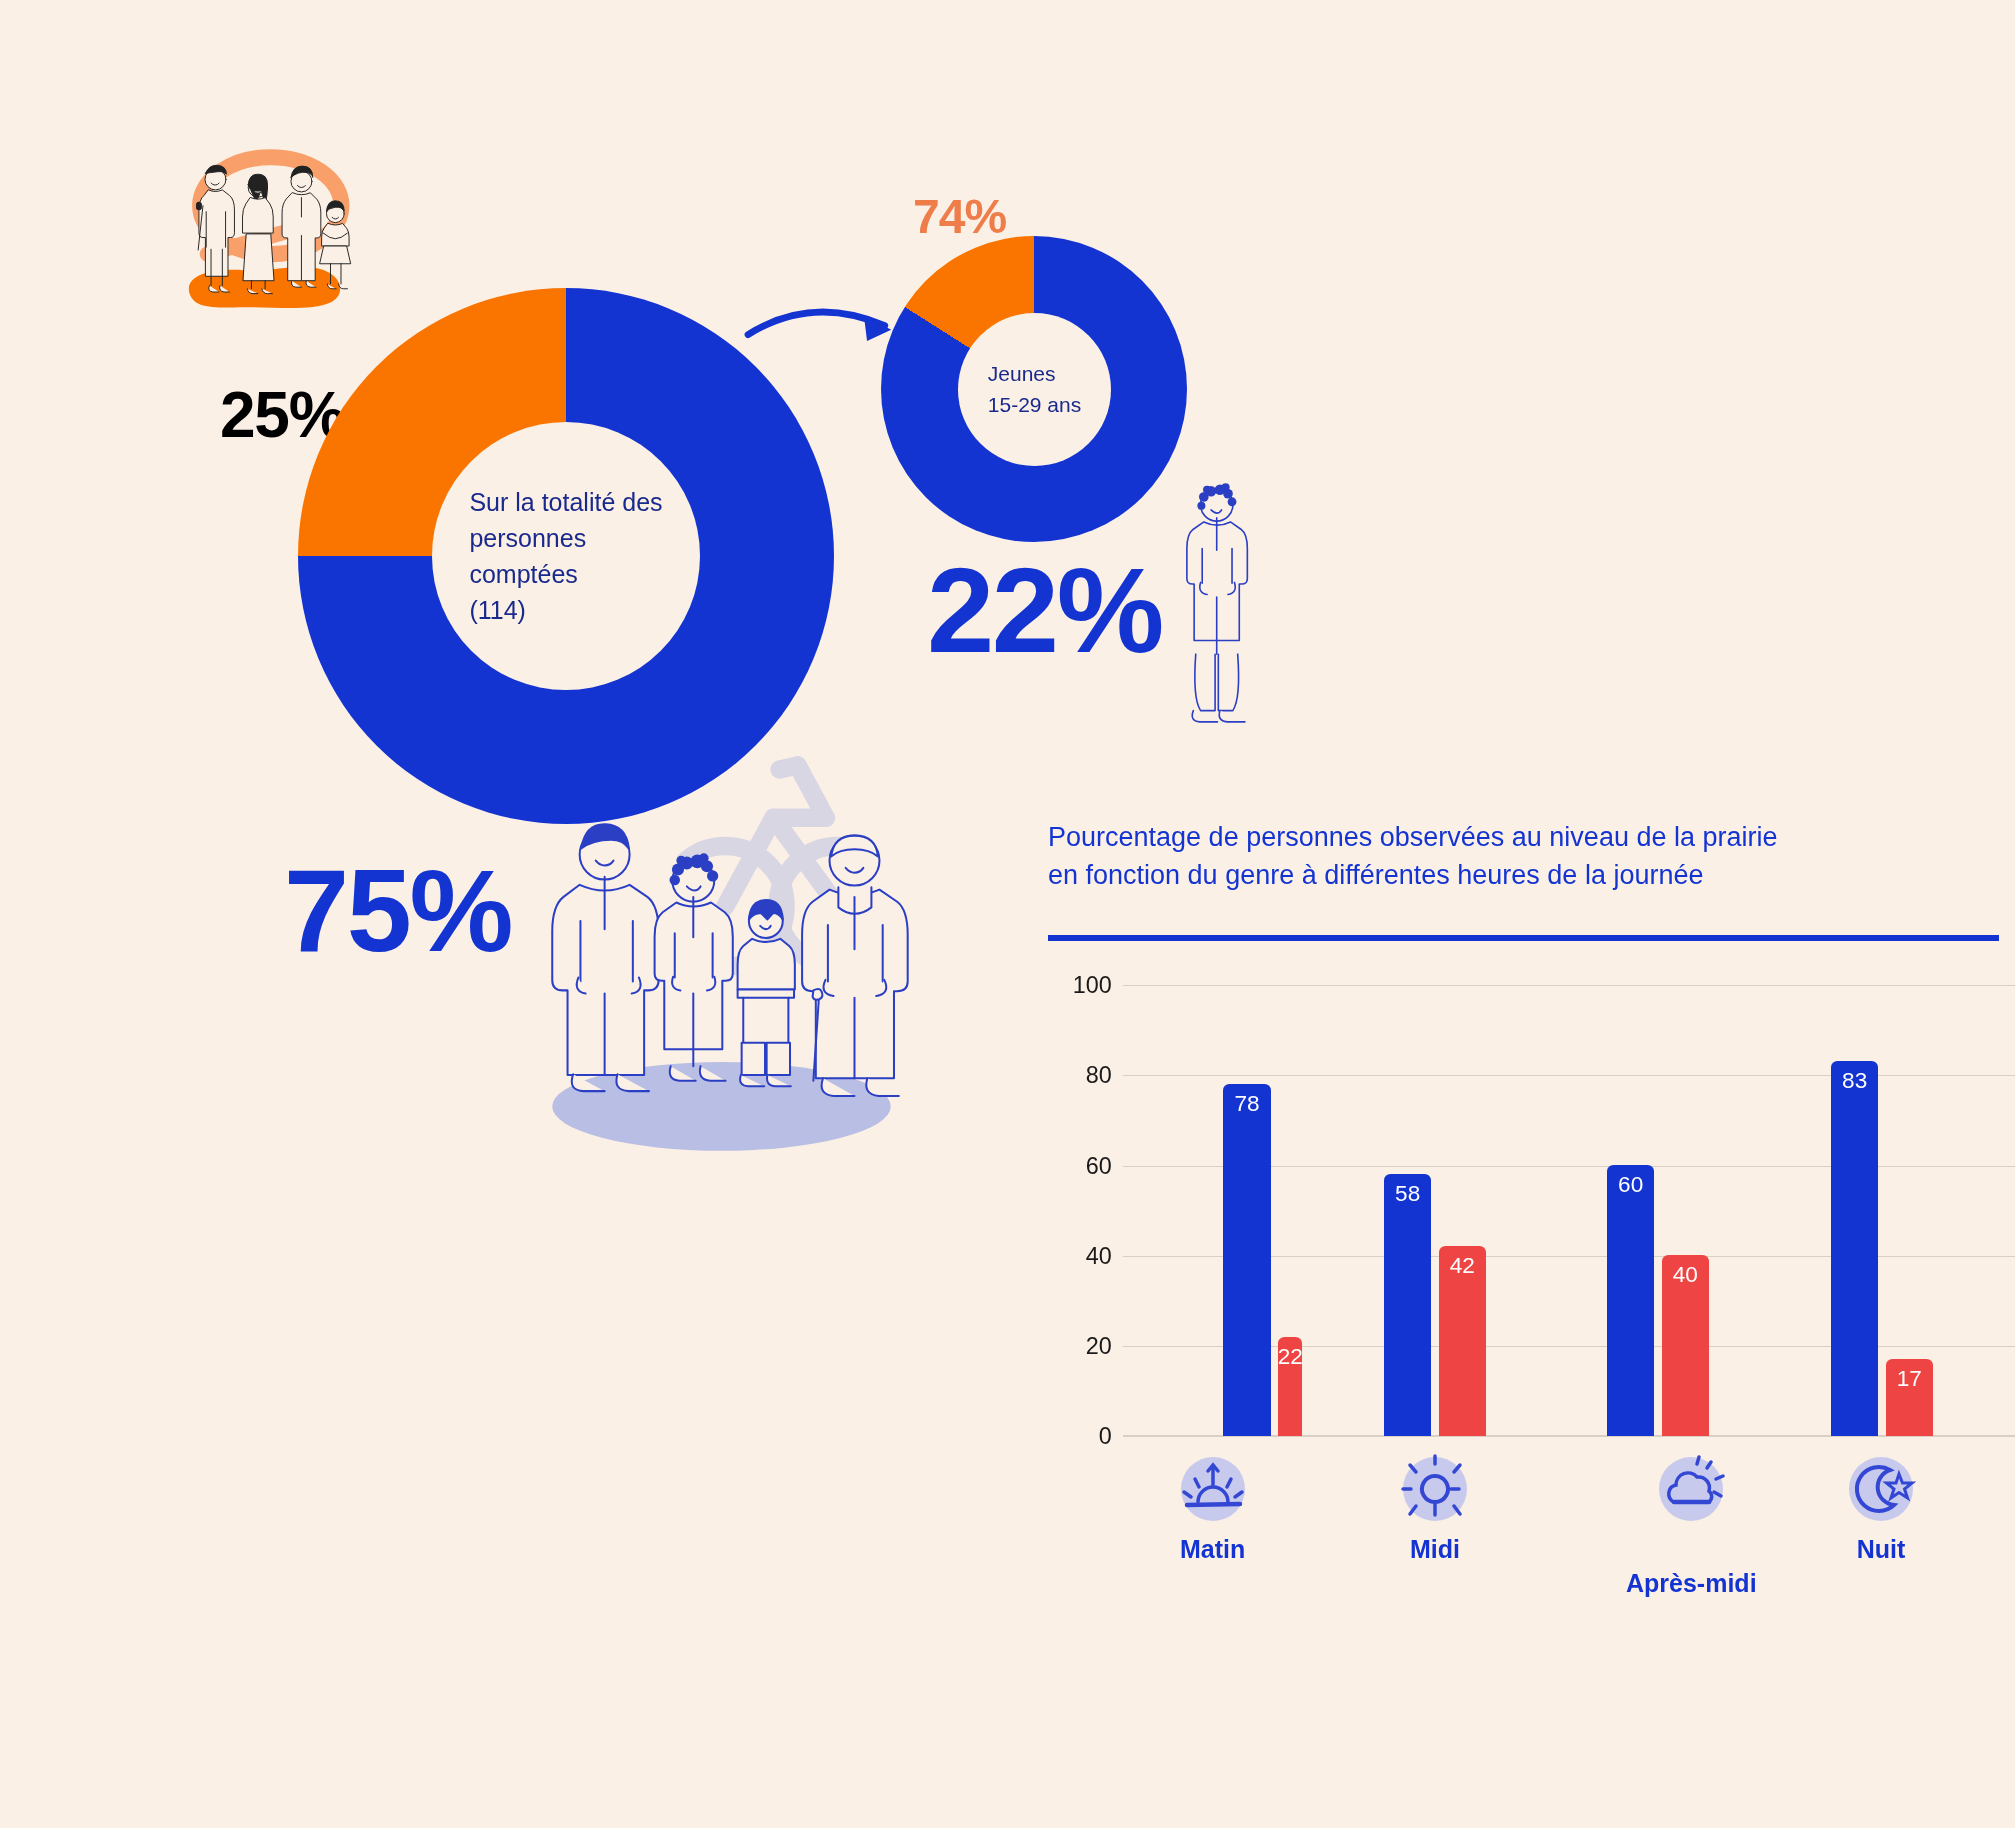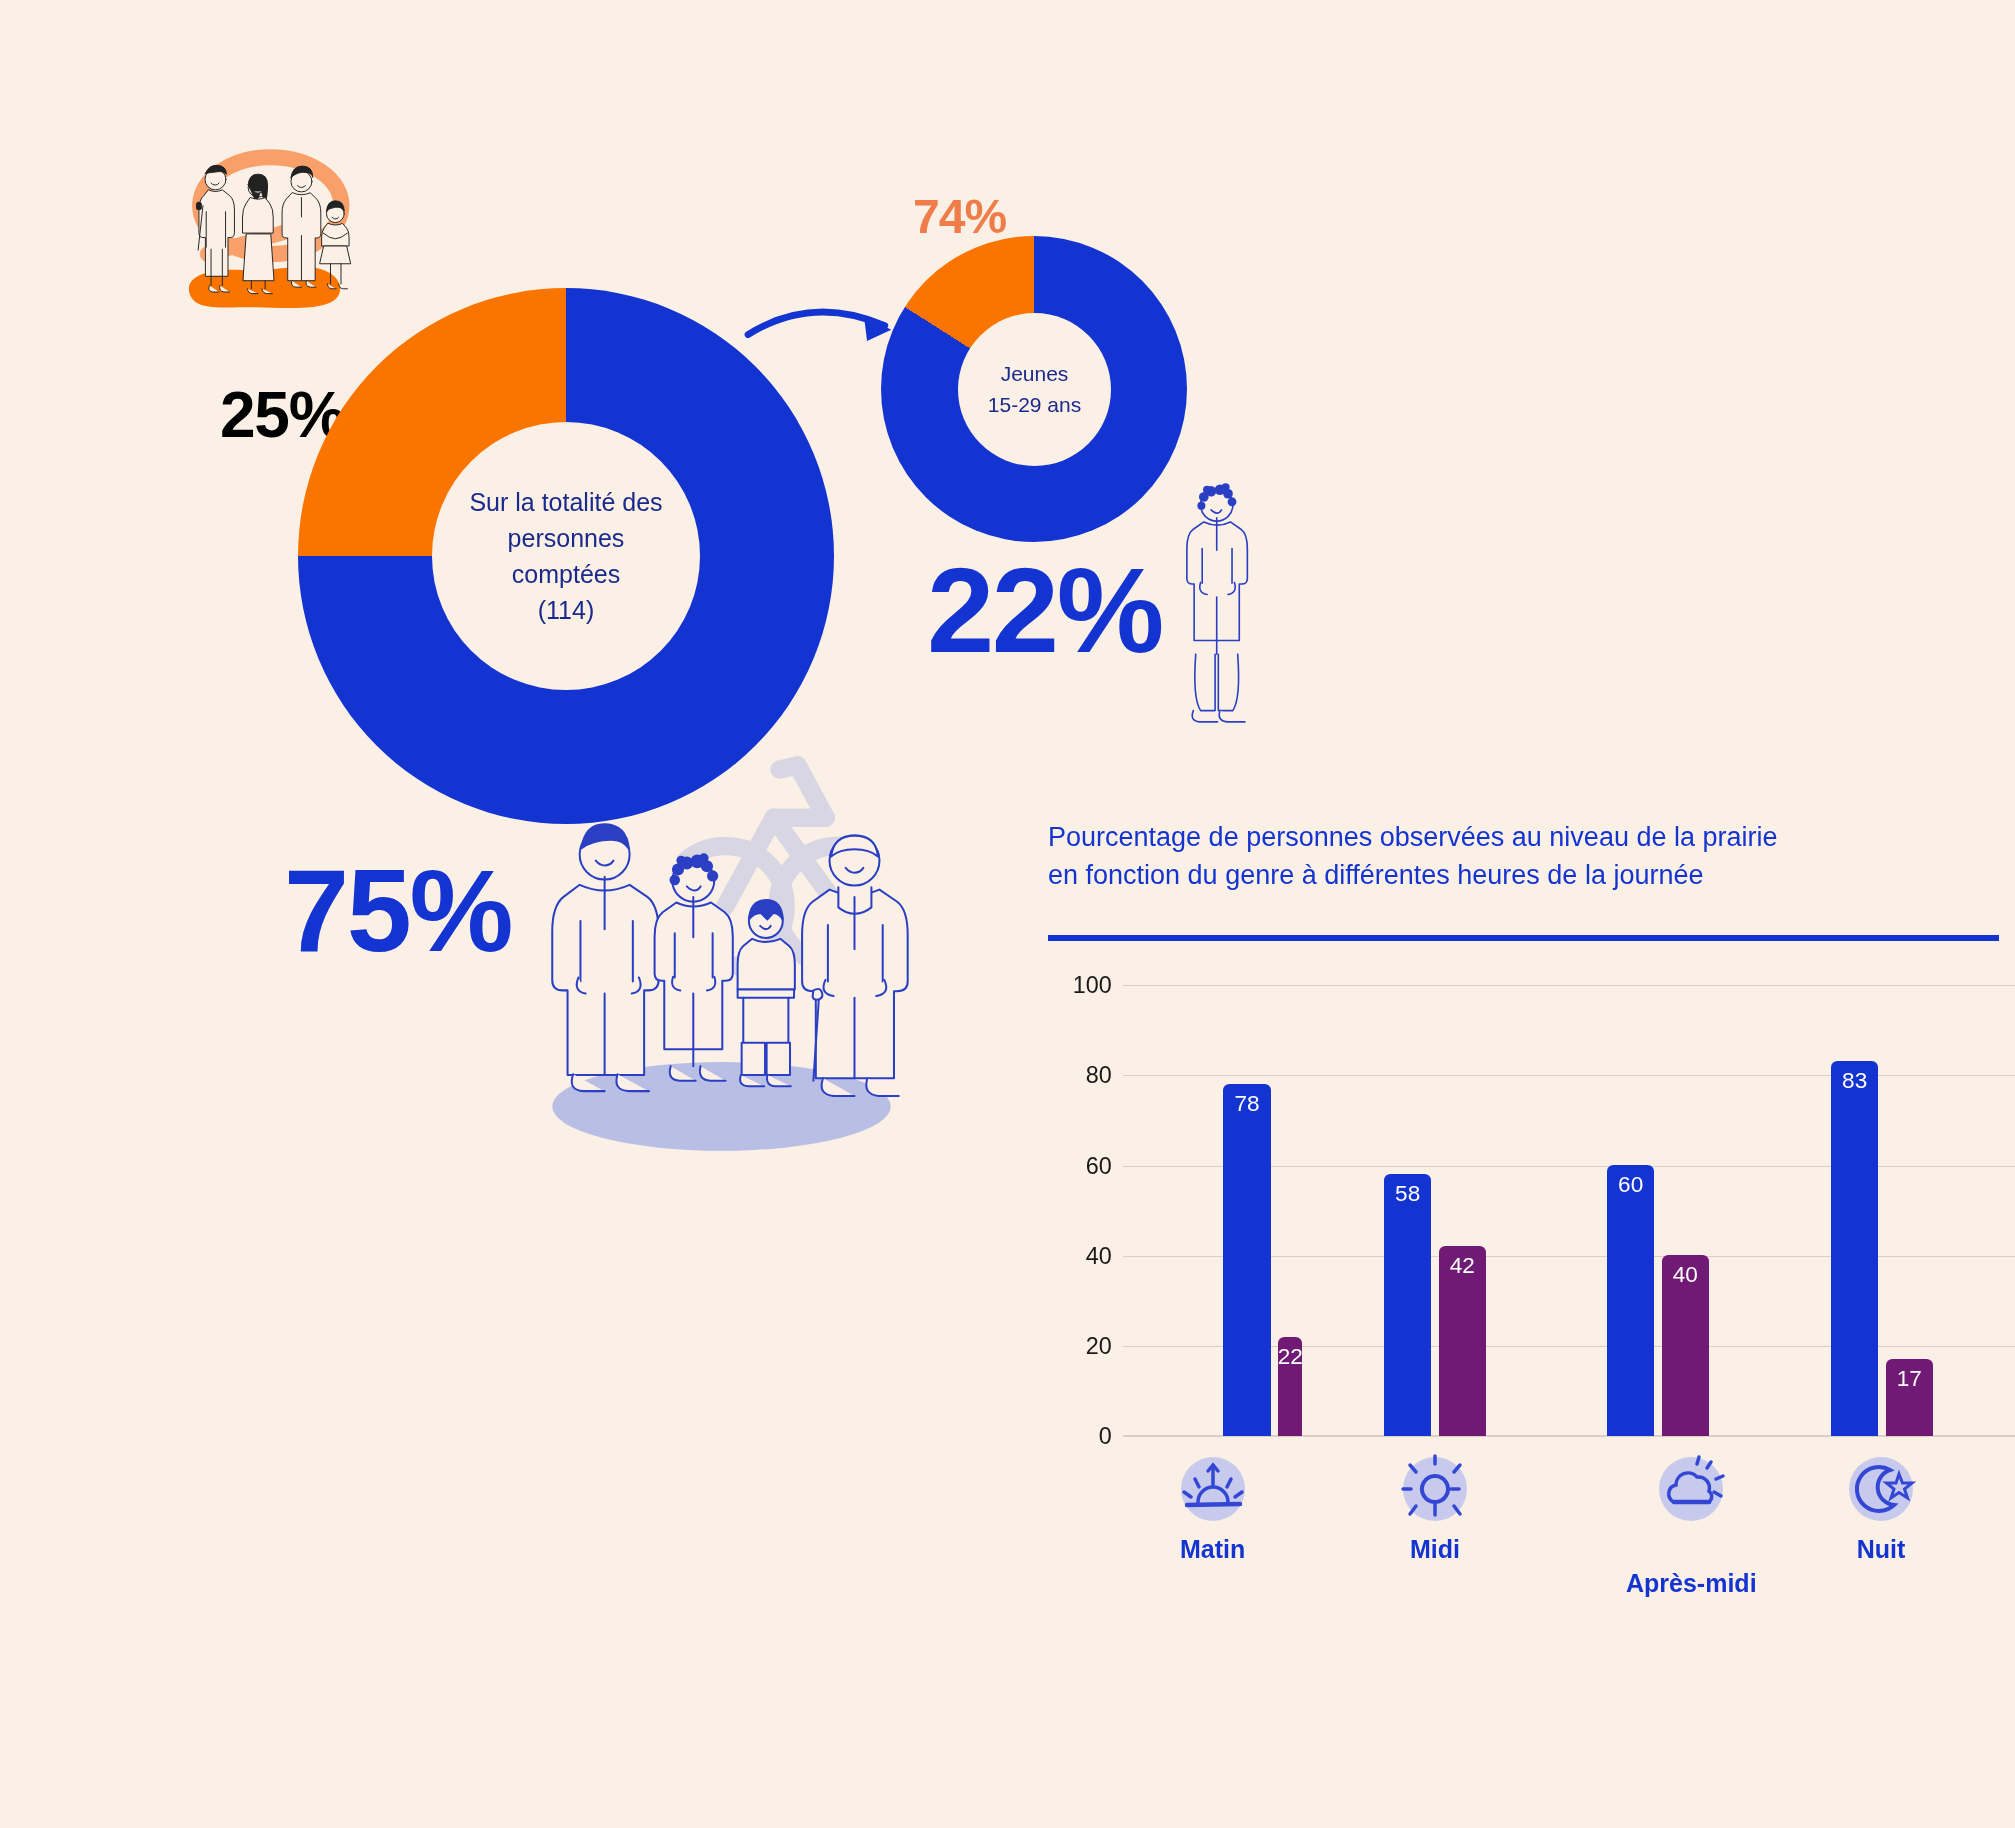--- a/index.html
+++ b/index.html
@@ -26,21 +26,21 @@
   #pct-75{left:284px;top:852px;font-size:117px;color:#1434D2;}
   #pct-84{left:927px;top:550px;font-size:121px;color:#1434D2;}
   #pct-16{left:913px;top:193px;font-size:48px;color:#EE7D4A;}
 
   
   .donut{position:absolute;border-radius:50%;}
   .donut .hole{
     position:absolute;border-radius:50%;
     background:#FBF0E6;
     display:flex;align-items:center;justify-content:center;
-    text-align:center;
+    text-align:left;
   }
   .donut .hole span{
     color:#1A2A8C;
     font-weight:400;
     line-height:1.45;
   }
 
   #donut-main{left:298px;top:288px;width:536px;height:536px;
     background:conic-gradient(from 0deg,#1434D2 0deg 0deg, #1434D2 0deg 0deg);}
   #donut-main .hole{left:134px;top:134px;width:268px;height:268px;}
@@ -81,21 +81,21 @@
   }
   .axis-base{position:absolute;left:0;bottom:0;width:100%;height:1.2px;background:#D9CFC6;}
 
   .group{position:absolute;bottom:0;height:100%;display:flex;align-items:flex-end;}
   .bar{
     position:relative;
     border-radius:6.4px 6.4px 0 0;
     display:flex;justify-content:center;
   }
   .bar.blue{background:#1434D2;}
-  .bar.orange{background:#701a75;}
+  .bar.orange{background:#ef4444;}
   .bar .vlabel{
     color:#FFFFFF;font-size:22.6px;
     margin-top:8.9px;
     line-height:1;
     user-select:none;
   }
 
   
   .catbox{position:absolute;display:flex;flex-direction:column;align-items:center;}
   .icon-disc{

